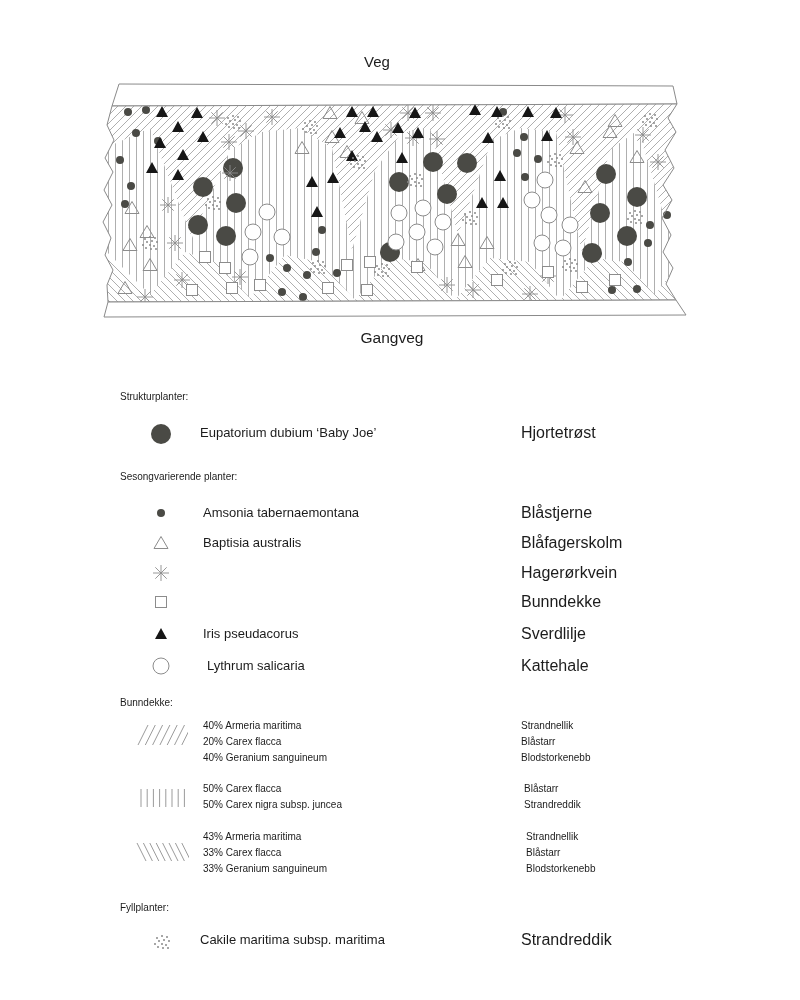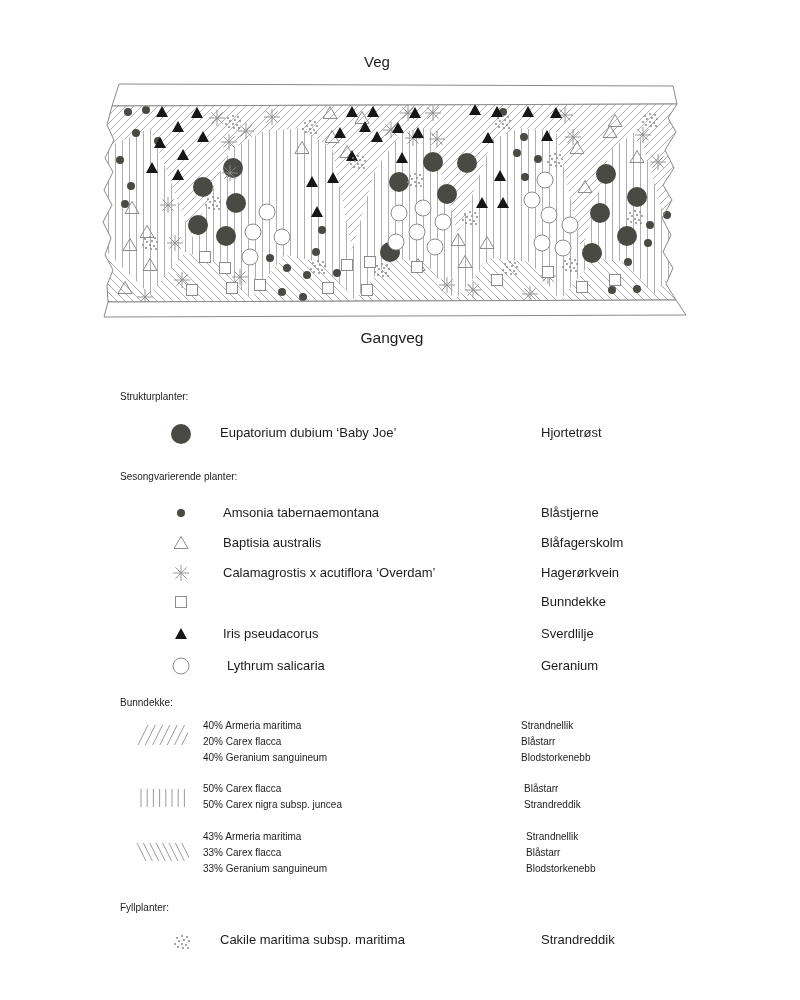--- a/index.html
+++ b/index.html
@@ -3,23 +3,23 @@
 <meta charset="utf-8">
 <style>
   html,body{margin:0;padding:0;}
   body{
     width:800px;height:1000px;background:#ffffff;position:relative;
     font-family:"Liberation Sans",sans-serif;color:#1c1c1c;
     -webkit-font-smoothing:antialiased;
   }
   #plan-wrap{position:absolute;left:0;top:0;width:780px;height:370px;}
   .sec-title{position:absolute;left:120px;font-size:10px;white-space:nowrap;}
-  .row{position:absolute;left:0;width:700px;height:20px;margin-left:20px;}
+  .row{position:absolute;left:0;width:700px;height:20px;}
   .row .latin{position:absolute;left:203px;top:0;line-height:20px;font-size:13px;white-space:nowrap;}
-  .row .norw{position:absolute;left:521px;top:0;line-height:20px;font-size:13px;white-space:nowrap;}
+  .row .norw{position:absolute;left:521px;top:0;line-height:20px;font-size:16px;white-space:nowrap;}
   .row svg{position:absolute;left:146px;top:-2px;}
   .group{position:absolute;left:0;width:700px;}
   .group .col{position:absolute;top:0;font-size:10px;line-height:16px;white-space:nowrap;}
   .latin-col{left:203px;}
   .norw-col{left:521px;}
   .group svg{position:absolute;}
   svg text{font-family:"Liberation Sans",sans-serif;}
 </style>
 </head>
 <body>
@@ -441,42 +441,41 @@
   <svg width="30" height="24">
       <path d="M15,5.5 L22,17.5 L8,17.5 Z" fill="none" stroke="#8c8c8c" stroke-width="1"></path>
     </svg>
   <div class="latin">Baptisia australis</div>
   <div class="norw">Blåfagerskolm</div>
 </div>
 <div class="row" style="top:563px">
   <svg width="30" height="24">
       <path d="M7,12 L23,12 M15,4 L15,20 M9.3,6.3 L20.7,17.7 M9.3,17.7 L20.7,6.3" stroke="#8c8c8c" stroke-width="0.9" fill="none"></path>
     </svg>
-  <div class="latin">Calamagrostis x acutiflora ‘Overdam’</div>
   <div class="norw">Hagerørkvein</div>
 </div>
 <div class="row" style="top:592px">
   <svg width="30" height="24">
       <rect x="9.5" y="6.5" width="11" height="11" fill="#ffffff" stroke="#8c8c8c" stroke-width="1"></rect>
     </svg>
   <div class="norw">Bunndekke</div>
 </div>
 <div class="row" style="top:624px">
   <svg width="30" height="24">
       <path d="M15,6 L21,17 L9,17 Z" fill="#161616"></path>
     </svg>
   <div class="latin">Iris pseudacorus</div>
   <div class="norw">Sverdlilje</div>
 </div>
 <div class="row" style="top:656px">
   <svg width="30" height="24">
       <circle cx="15" cy="12" r="8" fill="#ffffff" stroke="#8c8c8c" stroke-width="1"></circle>
     </svg>
   <div class="latin" style="left:207px">Lythrum salicaria</div>
-  <div class="norw">Geranium</div>
+  <div class="norw">Kattehale</div>
 </div>
 
 <div class="sec-title" style="top:697px">Bunndekke:</div>
 
 <div class="group" style="top:718px">
   <svg width="52" height="26" style="left:136px;top:4px">
       <path d="M2,23 L12,3" stroke="#9b9b9b" stroke-width="1"></path>
       <path d="M9.3,23 L19.3,3" stroke="#9b9b9b" stroke-width="1"></path>
       <path d="M16.6,23 L26.6,3" stroke="#9b9b9b" stroke-width="1"></path>
       <path d="M23.9,23 L33.9,3" stroke="#9b9b9b" stroke-width="1"></path>

